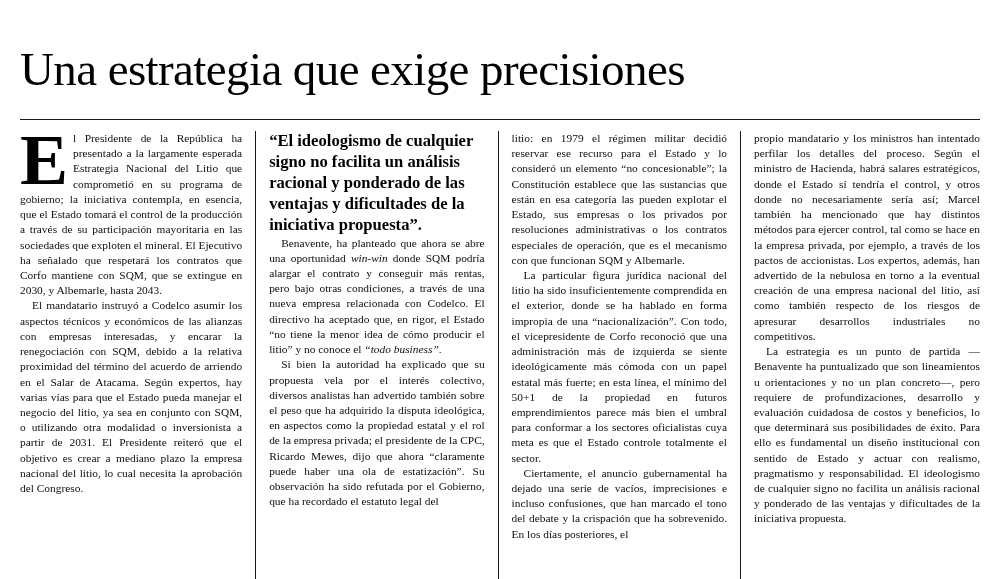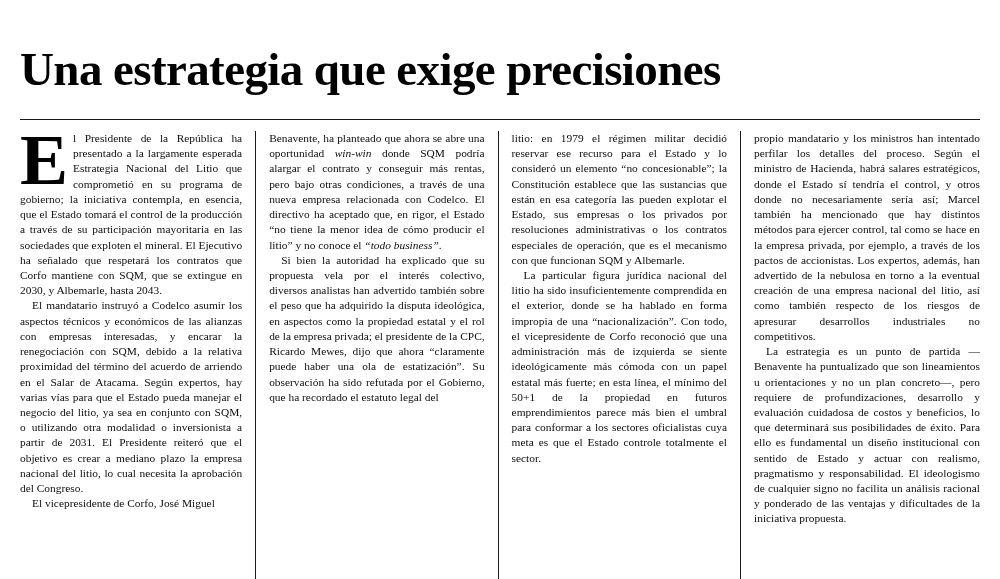--- a/index.html
+++ b/index.html
@@ -13,21 +13,21 @@
     overflow: hidden;
   }
   .page {
     position: relative;
     width: 1000px;
     height: 579px;
     padding: 0 18px;
   }
   .headline {
     font-family: "Liberation Serif", serif;
-    font-weight: bold;
+    font-weight: normal;
     font-size: 47px;
     line-height: 1.0;
     letter-spacing: -0.6px;
     margin: 46px 0 0 2px;
     color: #000;
   }
   .rule {
     border-top: 1.3px solid #1a1a1a;
     margin: 26px 2px 0 2px;
   }
@@ -91,35 +91,36 @@
 
   <h1 class="headline">Una estrategia que exige precisiones</h1>
 
   <div class="rule"></div>
 
   <div class="columns">
 
     <div class="col c1">
       <p class="dropcap-para"><span class="dropcap">E</span><span>l Presidente de la República ha presentado a la largamente esperada Estrategia Nacional del Litio que comprometió en su programa de gobierno; la iniciativa contempla, en esencia, que el Estado tomará el control de la producción a través de su participación mayoritaria en las sociedades que exploten el mineral. El Ejecutivo ha señalado que respetará los contratos que Corfo mantiene con SQM, que se extingue en 2030, y Albemarle, hasta 2043.</span></p>
       <p>El mandatario instruyó a Codelco asumir los aspectos técnicos y económicos de las alianzas con empresas interesadas, y encarar la renegociación con SQM, debido a la relativa proximidad del término del acuerdo de arriendo en el Salar de Atacama. Según expertos, hay varias vías para que el Estado pueda manejar el negocio del litio, ya sea en conjunto con SQM, o utilizando otra modalidad o inversionista a partir de 2031. El Presidente reiteró que el objetivo es crear a mediano plazo la empresa nacional del litio, lo cual necesita la aprobación del Congreso.</p>
-      <p>El vicepresidente de Corfo, José Miguel</p>
     </div>
 
     <div class="divider"></div>
 
     <div class="col c2">
+      <p class="pull">“El ideologismo de cualquier signo no facilita un análisis racional y ponderado de las ventajas y dificultades de la iniciativa propuesta”.</p>
       <p>Benavente, ha planteado que ahora se abre una oportunidad <em>win-win</em> donde SQM podría alargar el contrato y conseguir más rentas, pero bajo otras condiciones, a través de una nueva empresa relacionada con Codelco. El directivo ha aceptado que, en rigor, el Estado “no tiene la menor idea de cómo producir el litio” y no conoce el <em>“todo business”</em>.</p>
       <p>Si bien la autoridad ha explicado que su propuesta vela por el interés colectivo, diversos analistas han advertido también sobre el peso que ha adquirido la disputa ideológica, en aspectos como la propiedad estatal y el rol de la empresa privada; el presidente de la CPC, Ricardo Mewes, dijo que ahora “claramente puede haber una ola de estatización”. Su observación ha sido refutada por el Gobierno, que ha recordado el estatuto legal del</p>
     </div>
 
     <div class="divider"></div>
 
     <div class="col c3">
       <p>litio: en 1979 el régimen militar decidió reservar ese recurso para el Estado y lo consideró un elemento “no concesionable”; la Constitución establece que las sustancias que están en esa categoría las pueden explotar el Estado, sus empresas o los privados por resoluciones administrativas o los contratos especiales de operación, que es el mecanismo con que funcionan SQM y Albemarle.</p>
       <p>La particular figura jurídica nacional del litio ha sido insuficientemente comprendida en el exterior, donde se ha hablado en forma impropia de una “nacionalización”. Con todo, el vicepresidente de Corfo reconoció que una administración más de izquierda se siente ideológicamente más cómoda con un papel estatal más fuerte; en esta línea, el mínimo del 50+1 de la propiedad en futuros emprendimientos parece más bien el umbral para conformar a los sectores oficialistas cuya meta es que el Estado controle totalmente el sector.</p>
+      <p>Ciertamente, el anuncio gubernamental ha dejado una serie de vacíos, imprecisiones e incluso confusiones, que han marcado el tono del debate y la crispación que ha sobrevenido. En los días posteriores, el</p>
     </div>
 
     <div class="divider"></div>
 
     <div class="col c4">
       <p>propio mandatario y los ministros han intentado perfilar los detalles del proceso. Según el ministro de Hacienda, habrá salares estratégicos, donde el Estado sí tendría el control, y otros donde no necesariamente sería así; Marcel también ha mencionado que hay distintos métodos para ejercer control, tal como se hace en la empresa privada, por ejemplo, a través de los pactos de accionistas. Los expertos, además, han advertido de la nebulosa en torno a la eventual creación de una empresa nacional del litio, así como también respecto de los riesgos de apresurar desarrollos industriales no competitivos.</p>
       <p>La estrategia es un punto de partida —Benavente ha puntualizado que son lineamientos u orientaciones y no un plan concreto—, pero requiere de profundizaciones, desarrollo y evaluación cuidadosa de costos y beneficios, lo que determinará sus posibilidades de éxito. Para ello es fundamental un diseño institucional con sentido de Estado y actuar con realismo, pragmatismo y responsabilidad. El ideologismo de cualquier signo no facilita un análisis racional y ponderado de las ventajas y dificultades de la iniciativa propuesta.</p>
     </div>
 
   </div>

